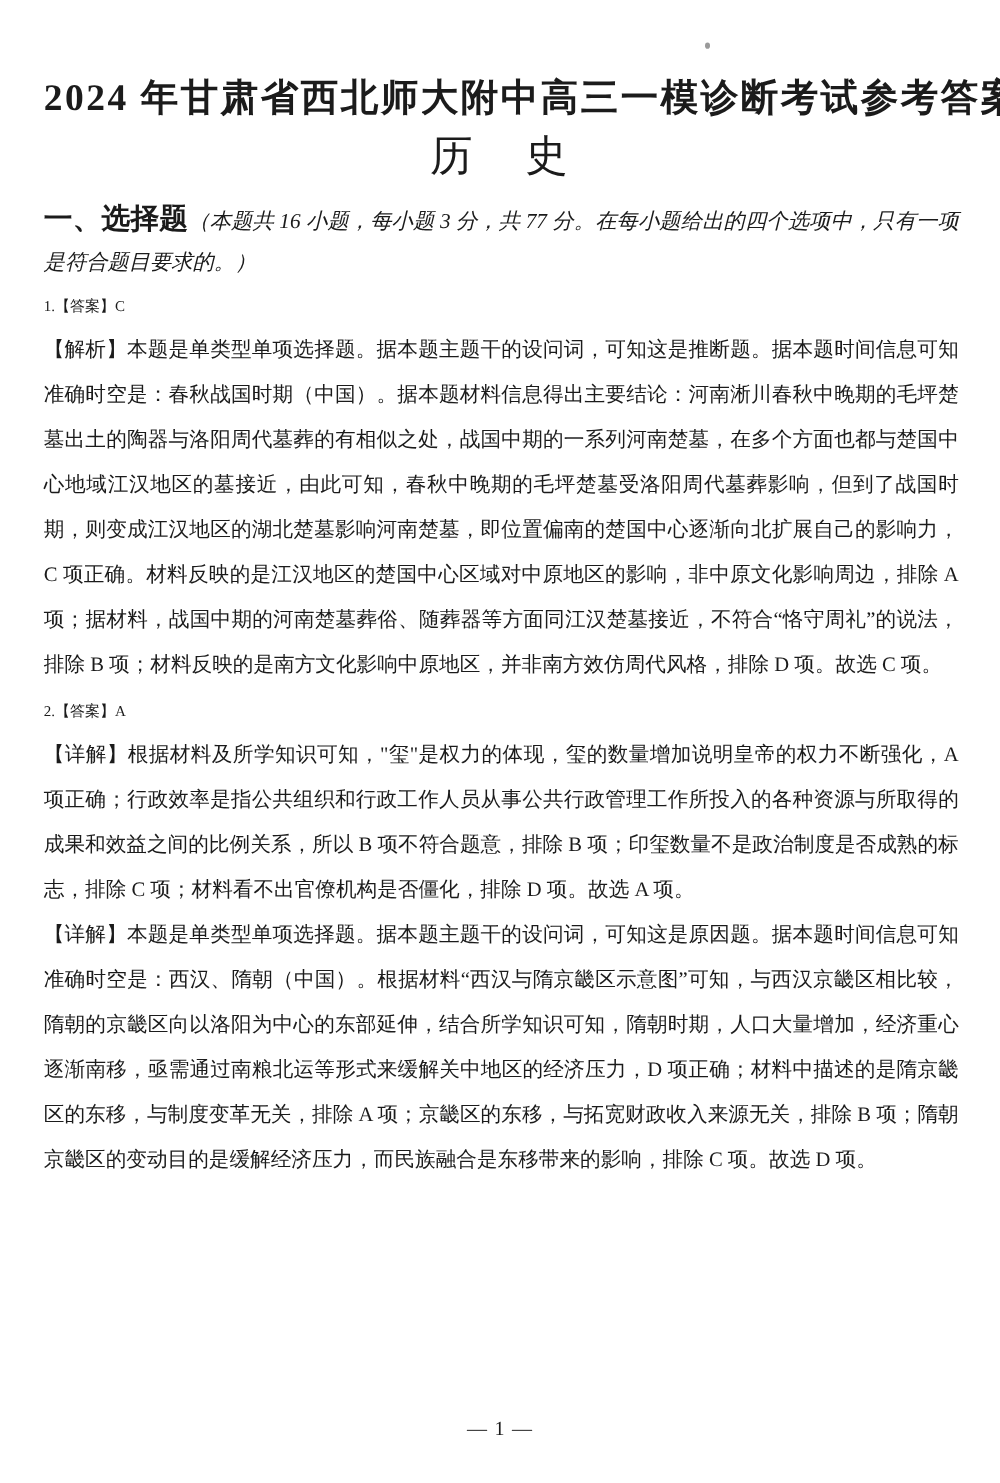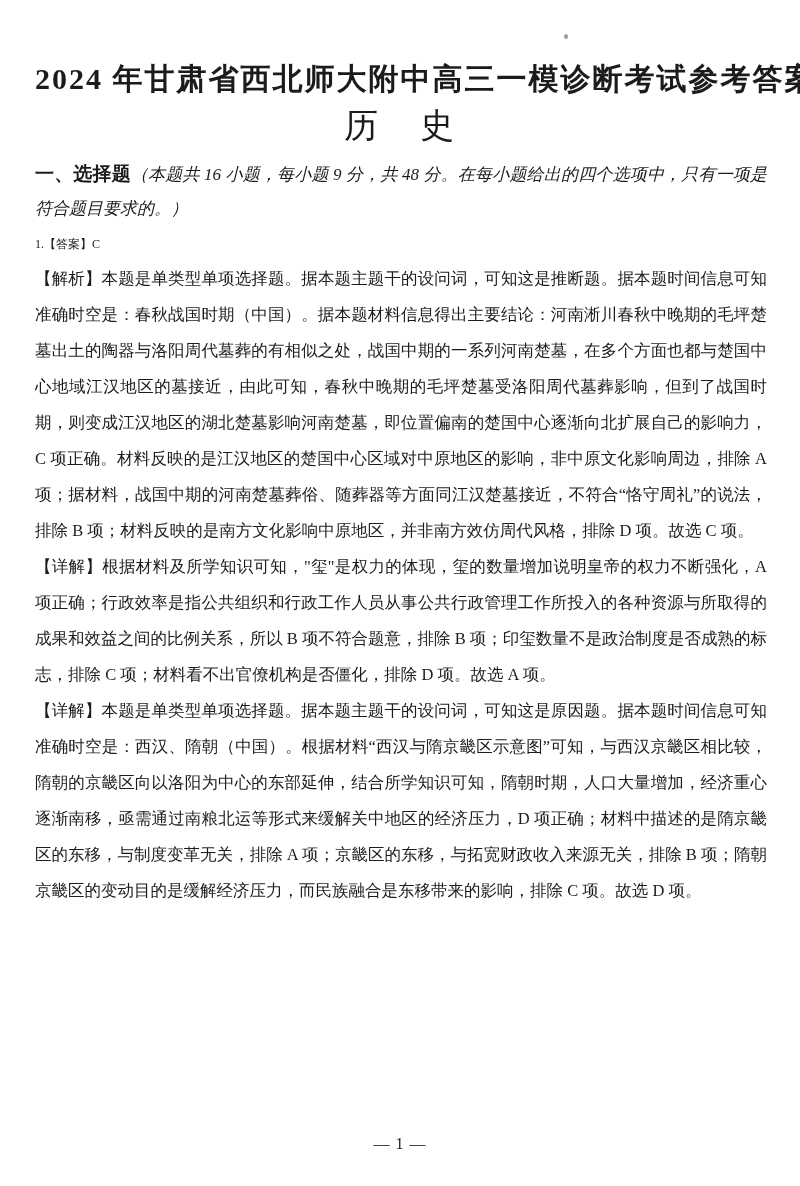--- a/index.html
+++ b/index.html
@@ -33,23 +33,23 @@
     line-height: 1.3;
   }
   .section-head {
     font-size: 17px;
     line-height: 33px;
     text-align: justify;
     text-align-last: left;
     margin: 0 0 2px 0;
   }
   .section-head .head-bold {
-    font-family: Liberation Mono, monospace;
+    font-family: Liberation Serif, serif;
     font-weight: bold;
-    font-size: 19px;
+    font-size: 23px;
   }
   .section-head .head-note {
     font-style: italic;
     font-size: 17px;
   }
   .qa-block { margin: 0; }
   .answer-line {
     font-size: 12px;
     line-height: 33px;
     margin-top: 3px;
@@ -85,33 +85,36 @@
 <body>
 
 <div class="scan-speck"></div>
 
 <div class="page">
 
   <h1 class="doc-title">2024 年甘肃省西北师大附中高三一模诊断考试参考答案</h1>
   <h2 class="doc-subject">历　史</h2>
 
   <p class="section-head">
-    <span class="head-bold">一、选择题</span><span class="head-note">（本题共 16 小题，每小题 9 分，共 48 分。在每小题给出的四个选项中，只有一项是符合题目要求的。）</span>
+    <span class="head-bold">一、选择题</span><span class="head-note">（本题共 16 小题，每小题 3 分，共 77 分。在每小题给出的四个选项中，只有一项是符合题目要求的。）</span>
   </p>
 
   <div class="qa-block">
     <div class="answer-line">
       <span>1.</span><span>【答案】</span><span>C</span>
     </div>
     <p class="explain-para">
       <span>【解析】</span><span>本题是单类型单项选择题。据本题主题干的设问词，可知这是推断题。据本题时间信息可知准确时空是：春秋战国时期（中国）。据本题材料信息得出主要结论：河南淅川春秋中晚期的毛坪楚墓出土的陶器与洛阳周代墓葬的有相似之处，战国中期的一系列河南楚墓，在多个方面也都与楚国中心地域江汉地区的墓接近，由此可知，春秋中晚期的毛坪楚墓受洛阳周代墓葬影响，但到了战国时期，则变成江汉地区的湖北楚墓影响河南楚墓，即位置偏南的楚国中心逐渐向北扩展自己的影响力，C 项正确。材料反映的是江汉地区的楚国中心区域对中原地区的影响，非中原文化影响周边，排除 A 项；据材料，战国中期的河南楚墓葬俗、随葬器等方面同江汉楚墓接近，不符合“恪守周礼”的说法，排除 B 项；材料反映的是南方文化影响中原地区，并非南方效仿周代风格，排除 D 项。故选 C 项。</span>
     </p>
   </div>
 
   <div class="qa-block">
+    <div class="answer-line">
+      <span>2.</span><span>【答案】</span><span>A</span>
+    </div>
     <p class="explain-para">
       <span>【详解】</span><span>根据材料及所学知识可知，"玺"是权力的体现，玺的数量增加说明皇帝的权力不断强化，A 项正确；行政效率是指公共组织和行政工作人员从事公共行政管理工作所投入的各种资源与所取得的成果和效益之间的比例关系，所以 B 项不符合题意，排除 B 项；印玺数量不是政治制度是否成熟的标志，排除 C 项；材料看不出官僚机构是否僵化，排除 D 项。故选 A 项。</span>
     </p>
   </div>
 
   <div class="qa-block">
     <p class="explain-para">
       <span>【详解】</span><span>本题是单类型单项选择题。据本题主题干的设问词，可知这是原因题。据本题时间信息可知准确时空是：西汉、隋朝（中国）。根据材料“西汉与隋京畿区示意图”可知，与西汉京畿区相比较，隋朝的京畿区向以洛阳为中心的东部延伸，结合所学知识可知，隋朝时期，人口大量增加，经济重心逐渐南移，亟需通过南粮北运等形式来缓解关中地区的经济压力，D 项正确；材料中描述的是隋京畿区的东移，与制度变革无关，排除 A 项；京畿区的东移，与拓宽财政收入来源无关，排除 B 项；隋朝京畿区的变动目的是缓解经济压力，而民族融合是东移带来的影响，排除 C 项。故选 D 项。</span>
     </p>
   </div>

